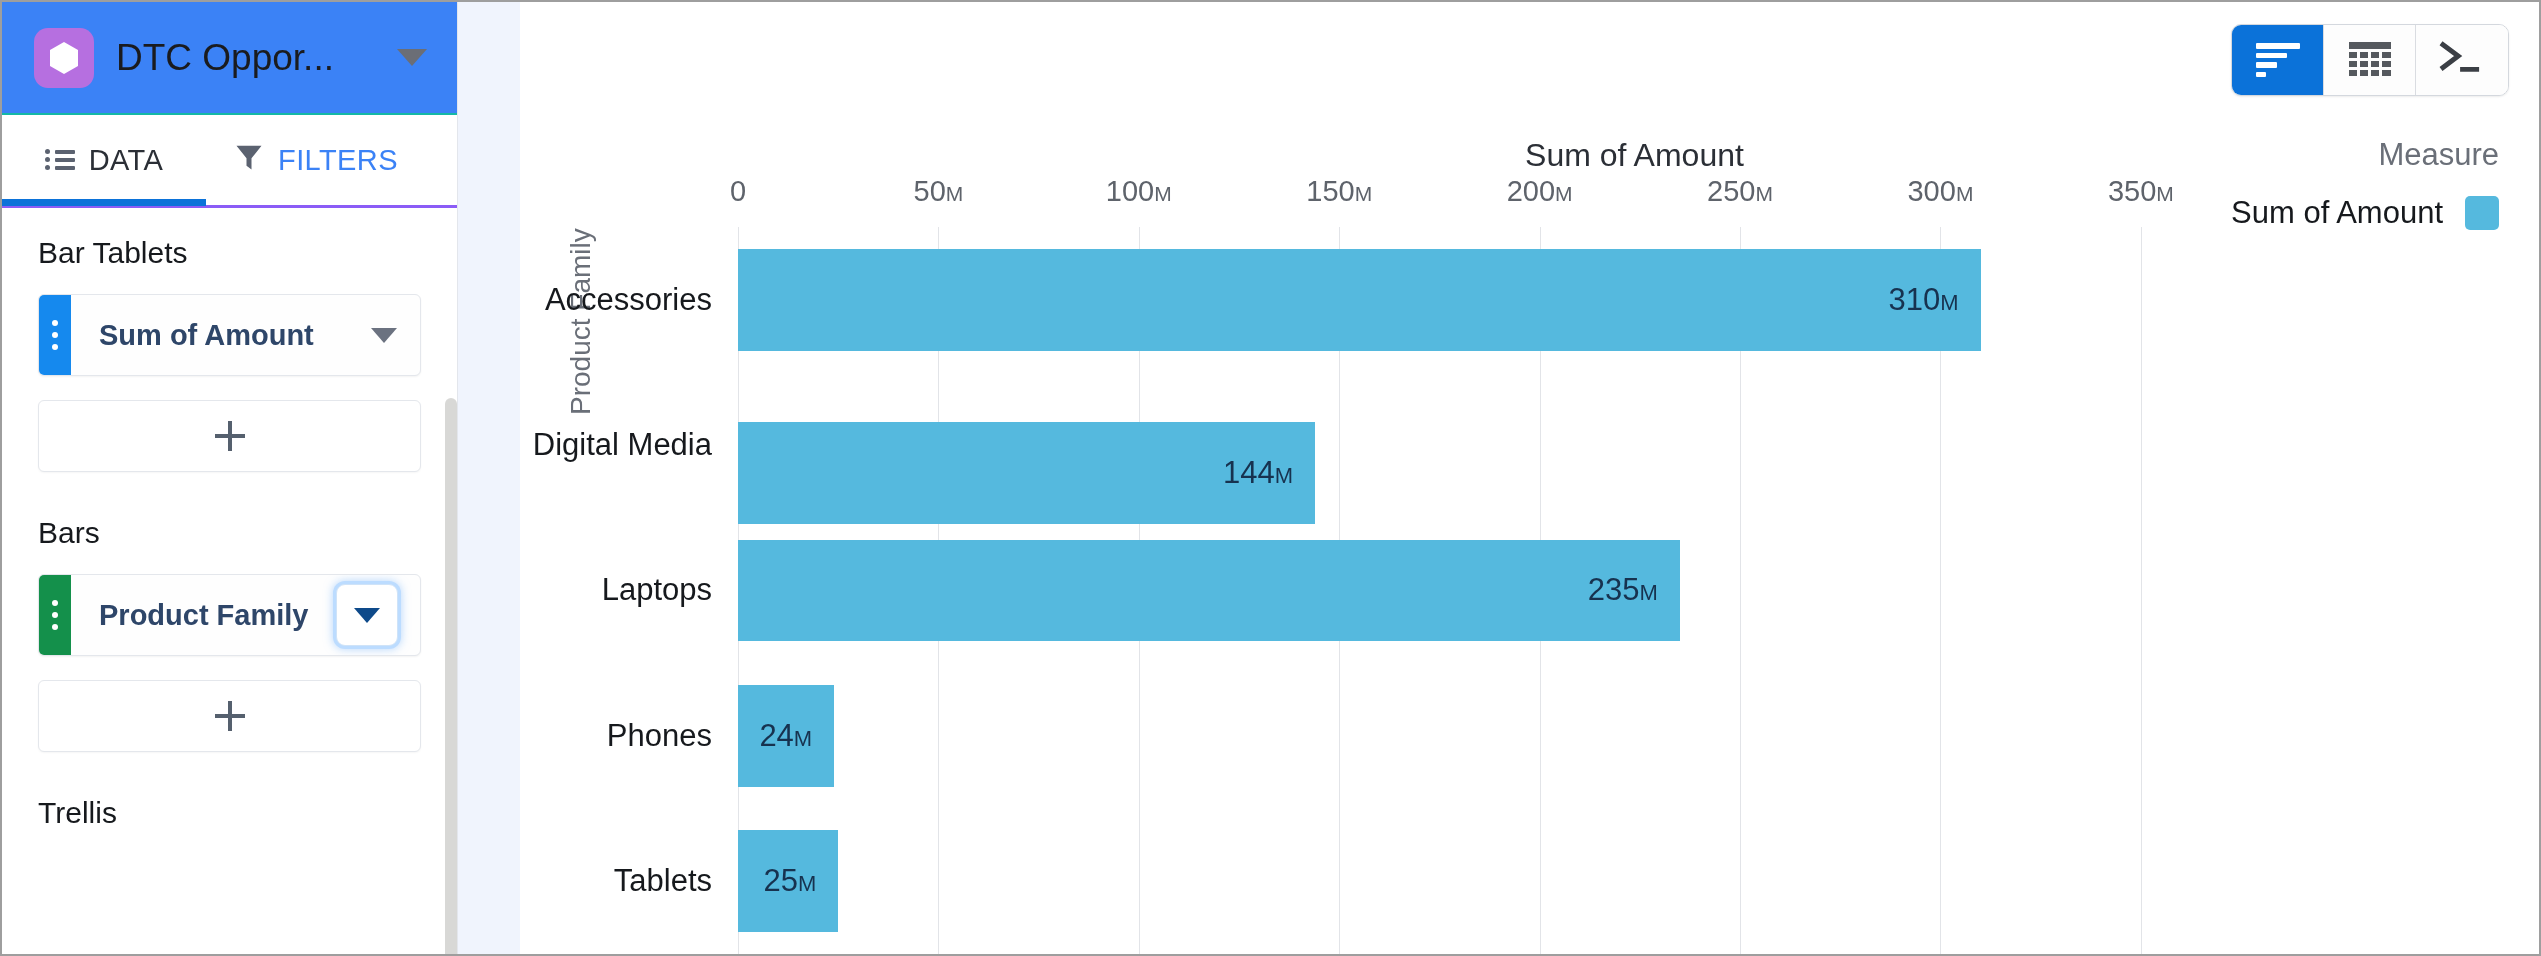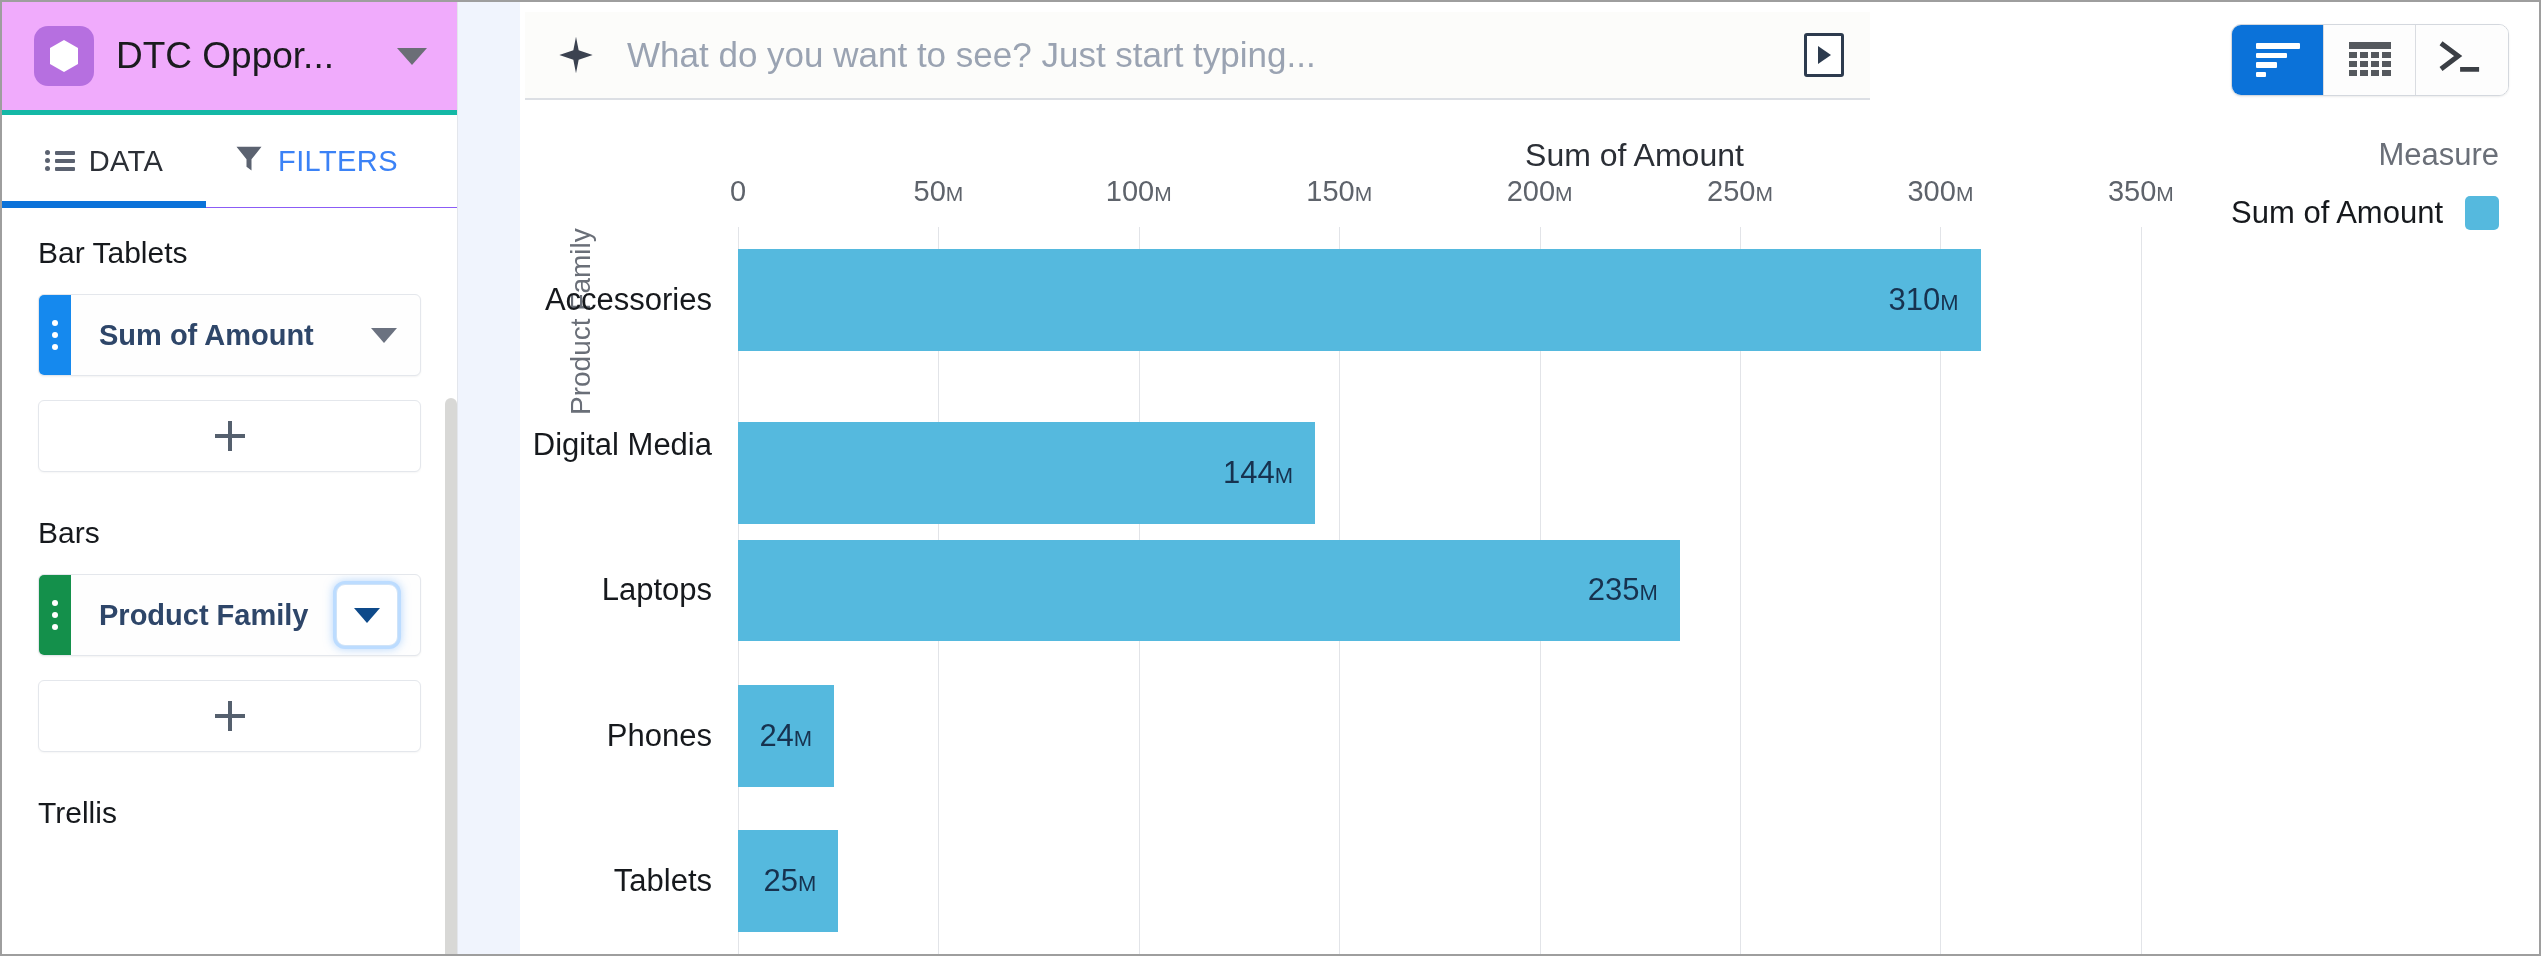--- a/index.html
+++ b/index.html
@@ -27,22 +27,22 @@
     flex: 0 0 456px;
     display: flex;
     flex-direction: column;
   }
   .sb-header {
     height: 113px;
     flex: 0 0 113px;
     display: flex;
     align-items: center;
     padding: 0 30px 0 32px;
-    border-bottom: 5px solid #14b8a6;
-    background: #f0abfc;
+    border-bottom: 2px solid #14b8a6;
+    background: #3b82f6;
   }
   .app-logo {
     width: 60px; height: 60px;
     border-radius: 14px;
     background: #b66fe0;
     display: flex; align-items: center; justify-content: center;
     flex: 0 0 60px;
   }
   .app-title {
     flex: 1 1 auto;
@@ -61,21 +61,21 @@
     margin-left: 12px;
     flex: 0 0 auto;
     cursor: pointer;
   }
 
   .sb-tabs {
     height: 93px;
     flex: 0 0 93px;
     display: flex;
     align-items: stretch;
-    border-bottom: 1px solid #8b5cf6;
+    border-bottom: 3px solid #8b5cf6;
     position: relative;
     background: #fff;
   }
   .sb-tab {
     display: flex; align-items: center; justify-content: center;
     gap: 14px;
     cursor: pointer;
     position: relative;
     font-size: 29px;
     letter-spacing: .4px;
@@ -481,32 +481,20 @@
 
       <div class="sb-scrollbar"></div>
     </div>
   </div>
 
   <div class="gutter"></div>
 
   <div class="main">
 
     <div class="topbar">
-      <div class="searchwrap">
-        <span class="spark-icon">
-          <svg width="40" height="40" viewBox="0 0 24 24" aria-hidden="true">
-            <path d="M12 1 L13.6 9.2 L22 12 L13.6 14.8 L12 23 L10.4 14.8 L2 12 L10.4 9.2 Z" fill="#3b4250"></path>
-            <path d="M12 4.5 L12.7 10 L12 11 L11.3 10 Z" fill="#ffffff" opacity="0"></path>
-          </svg>
-        </span>
-        <input class="search-input" type="text" placeholder="What do you want to see? Just start typing..." style="">
-        <span class="run-btn">
-          <span class="run-tri"></span>
-        </span>
-      </div>
 
       <div class="toolbar">
         <div class="tb-btn active">
           <span class="ic-bars">
             <i></i>
               <i></i>
               <i></i>
               <i></i>
           </span>
         </div>

